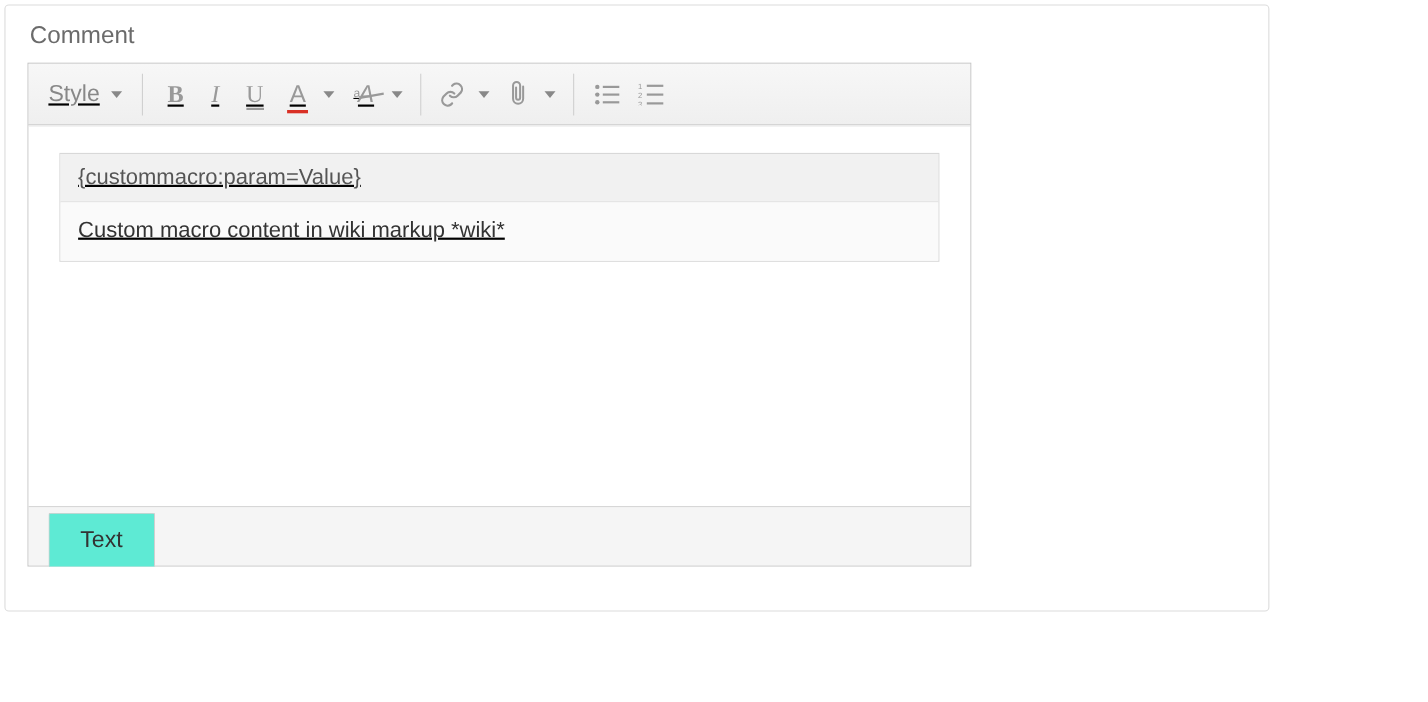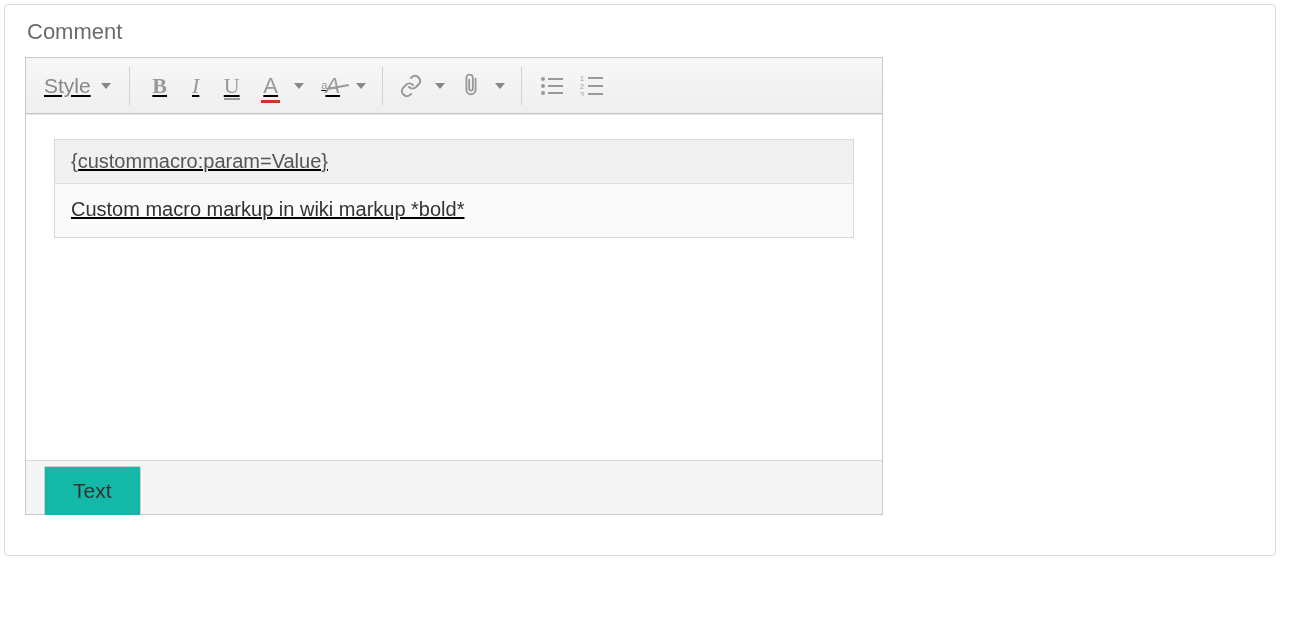--- a/index.html
+++ b/index.html
@@ -5,21 +5,21 @@
   * { box-sizing: border-box; }
   body {
     margin: 0;
     padding: 0;
     background: #ffffff;
     font-family: -apple-system, BlinkMacSystemFont, "Segoe UI", Helvetica, Arial, sans-serif;
     width: 1298px;
   }
   .panel {
     margin: 4px;
-    width: 1272px;
+    width: 1150px;
     border: 1px solid #dcdcdc;
     border-radius: 4px;
     background: #ffffff;
     padding: 12px 20px 40px 20px;
   }
   .panel-title {
     font-size: 22px;
     color: #6b6b6b;
     margin: 2px 0 12px 2px;
     font-weight: 400;
@@ -159,21 +159,21 @@
     padding-left: 18px;
     height: 54px;
     gap: 0;
   }
   .tab {
     padding: 12px 28px;
     font-size: 21px;
     color: #333;
     border: 1px solid #cfcfcf;
     border-bottom: none;
-    background: #14b8a6;
+    background: #5eead4;
     position: relative;
     top: 1px;
     cursor: pointer;
     border-radius: 2px 2px 0 0;
   }
   .tab.active {
     background: #ffffff;
     color: #333;
   }
   .tab + .tab { margin-left: -1px; }
@@ -278,21 +278,21 @@
           <text x="0" y="21" font-size="7" fill="#999">3</text>
             <rect x="8" y="17" width="15" height="2"></rect>
         </svg>
       </span>
 
     </div>
 
     <div class="canvas">
       <div class="macro-box">
         <div class="macro-head">{custommacro:param=Value}</div>
-        <div class="macro-body">Custom macro markup in wiki markup *bold*</div>
+        <div class="macro-body">Custom macro content in wiki markup *wiki*</div>
       </div>
     </div>
 
     <div class="tab-row">
       <div class="tab">Text</div>
     </div>
 
   </div>
 </div>
 

